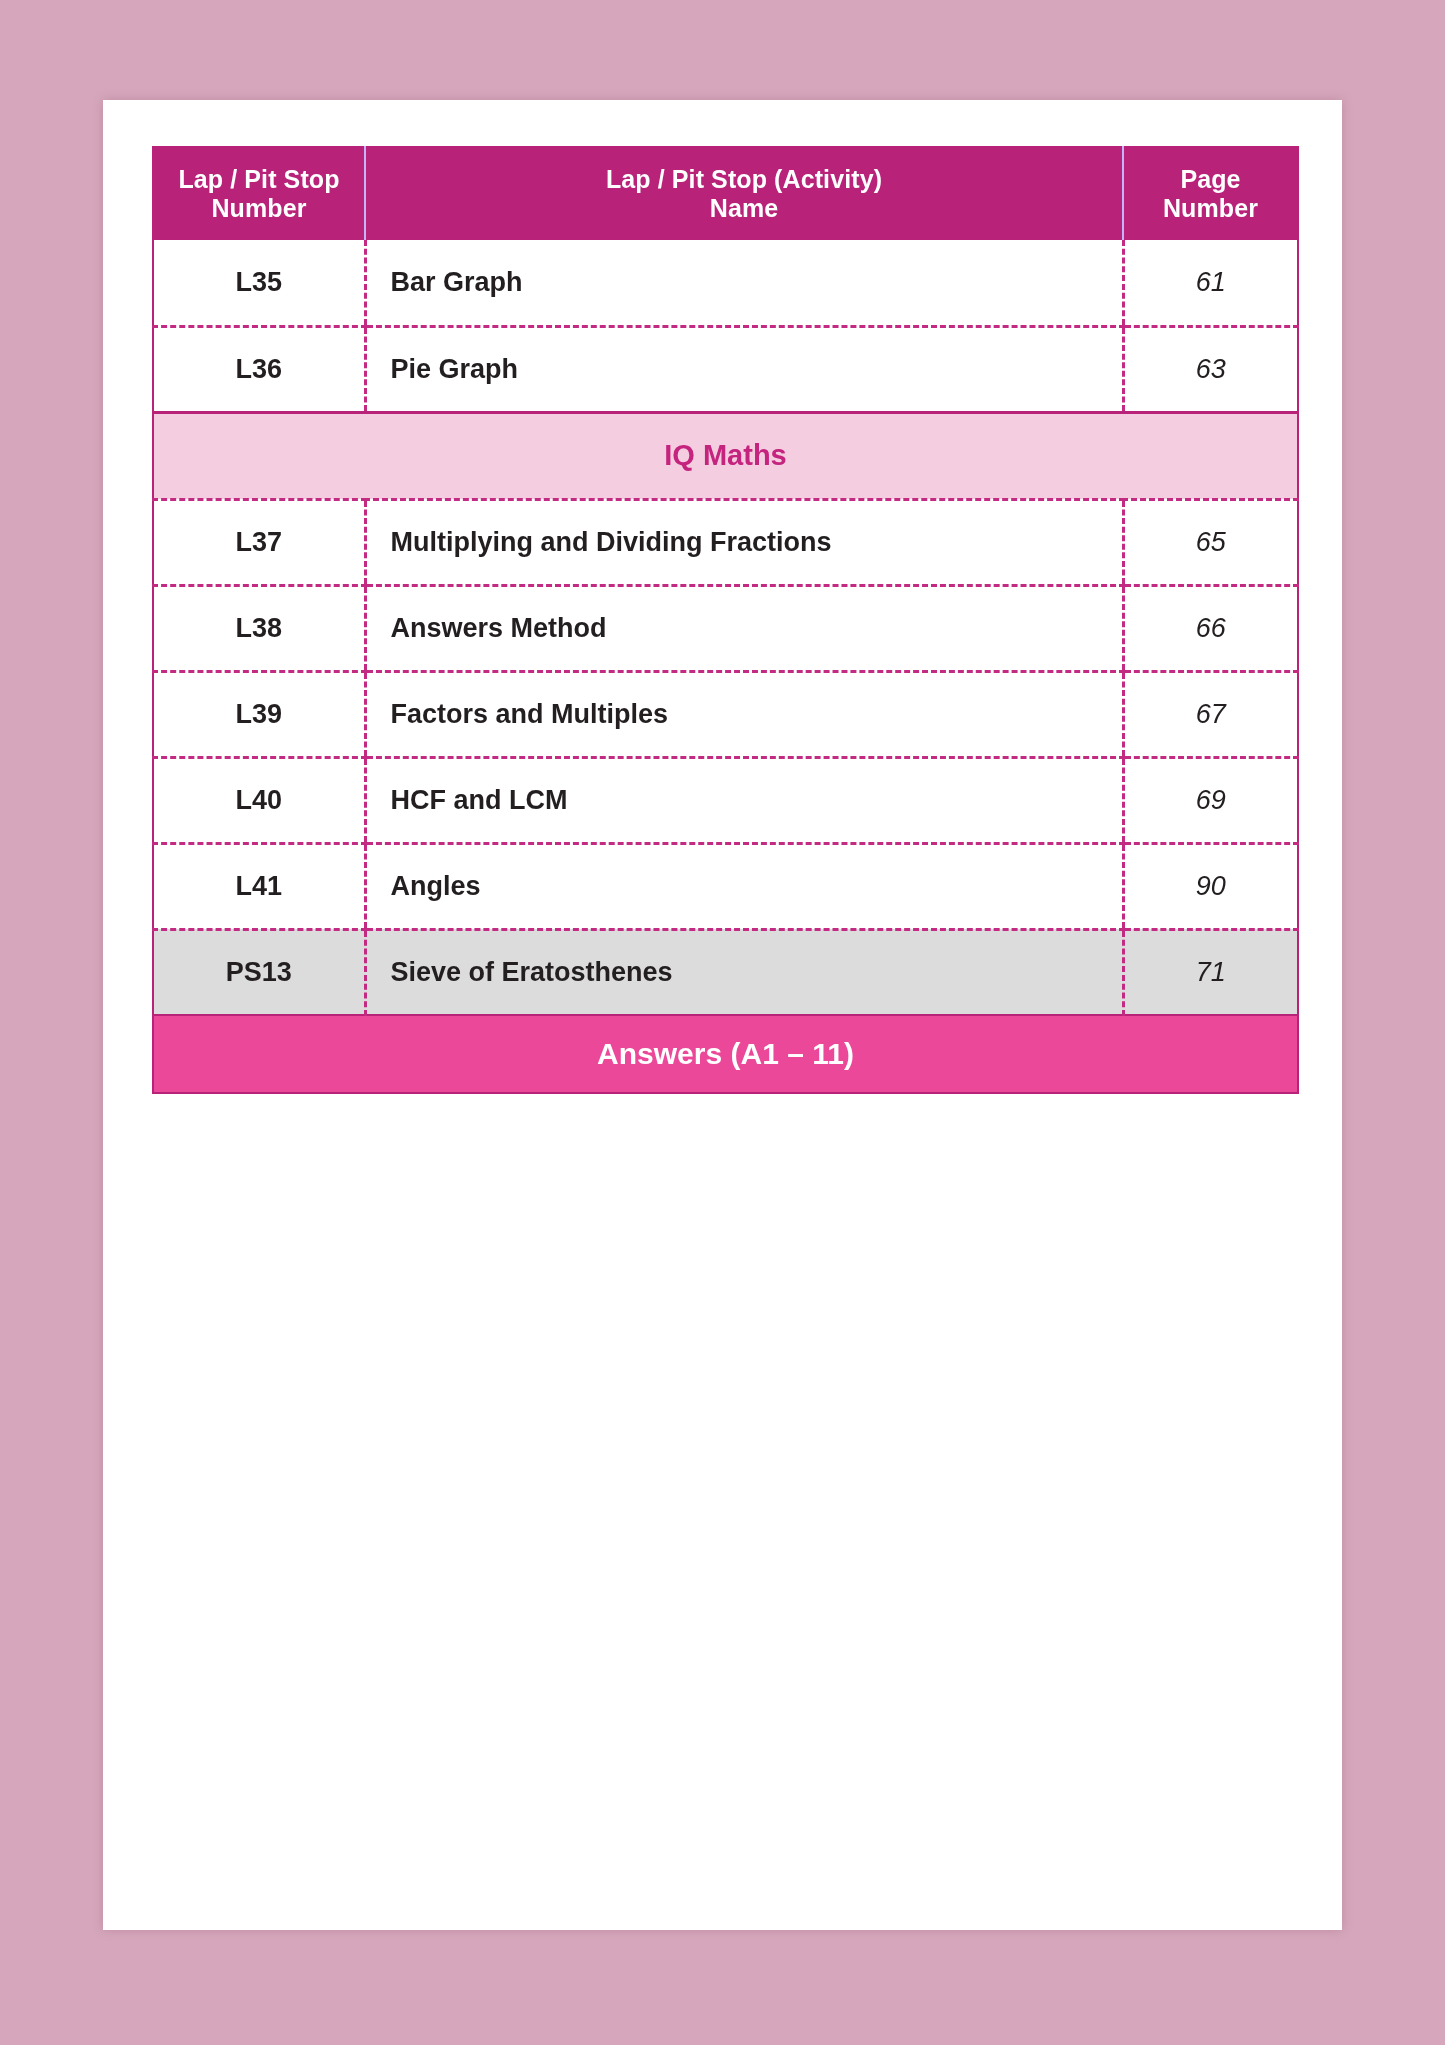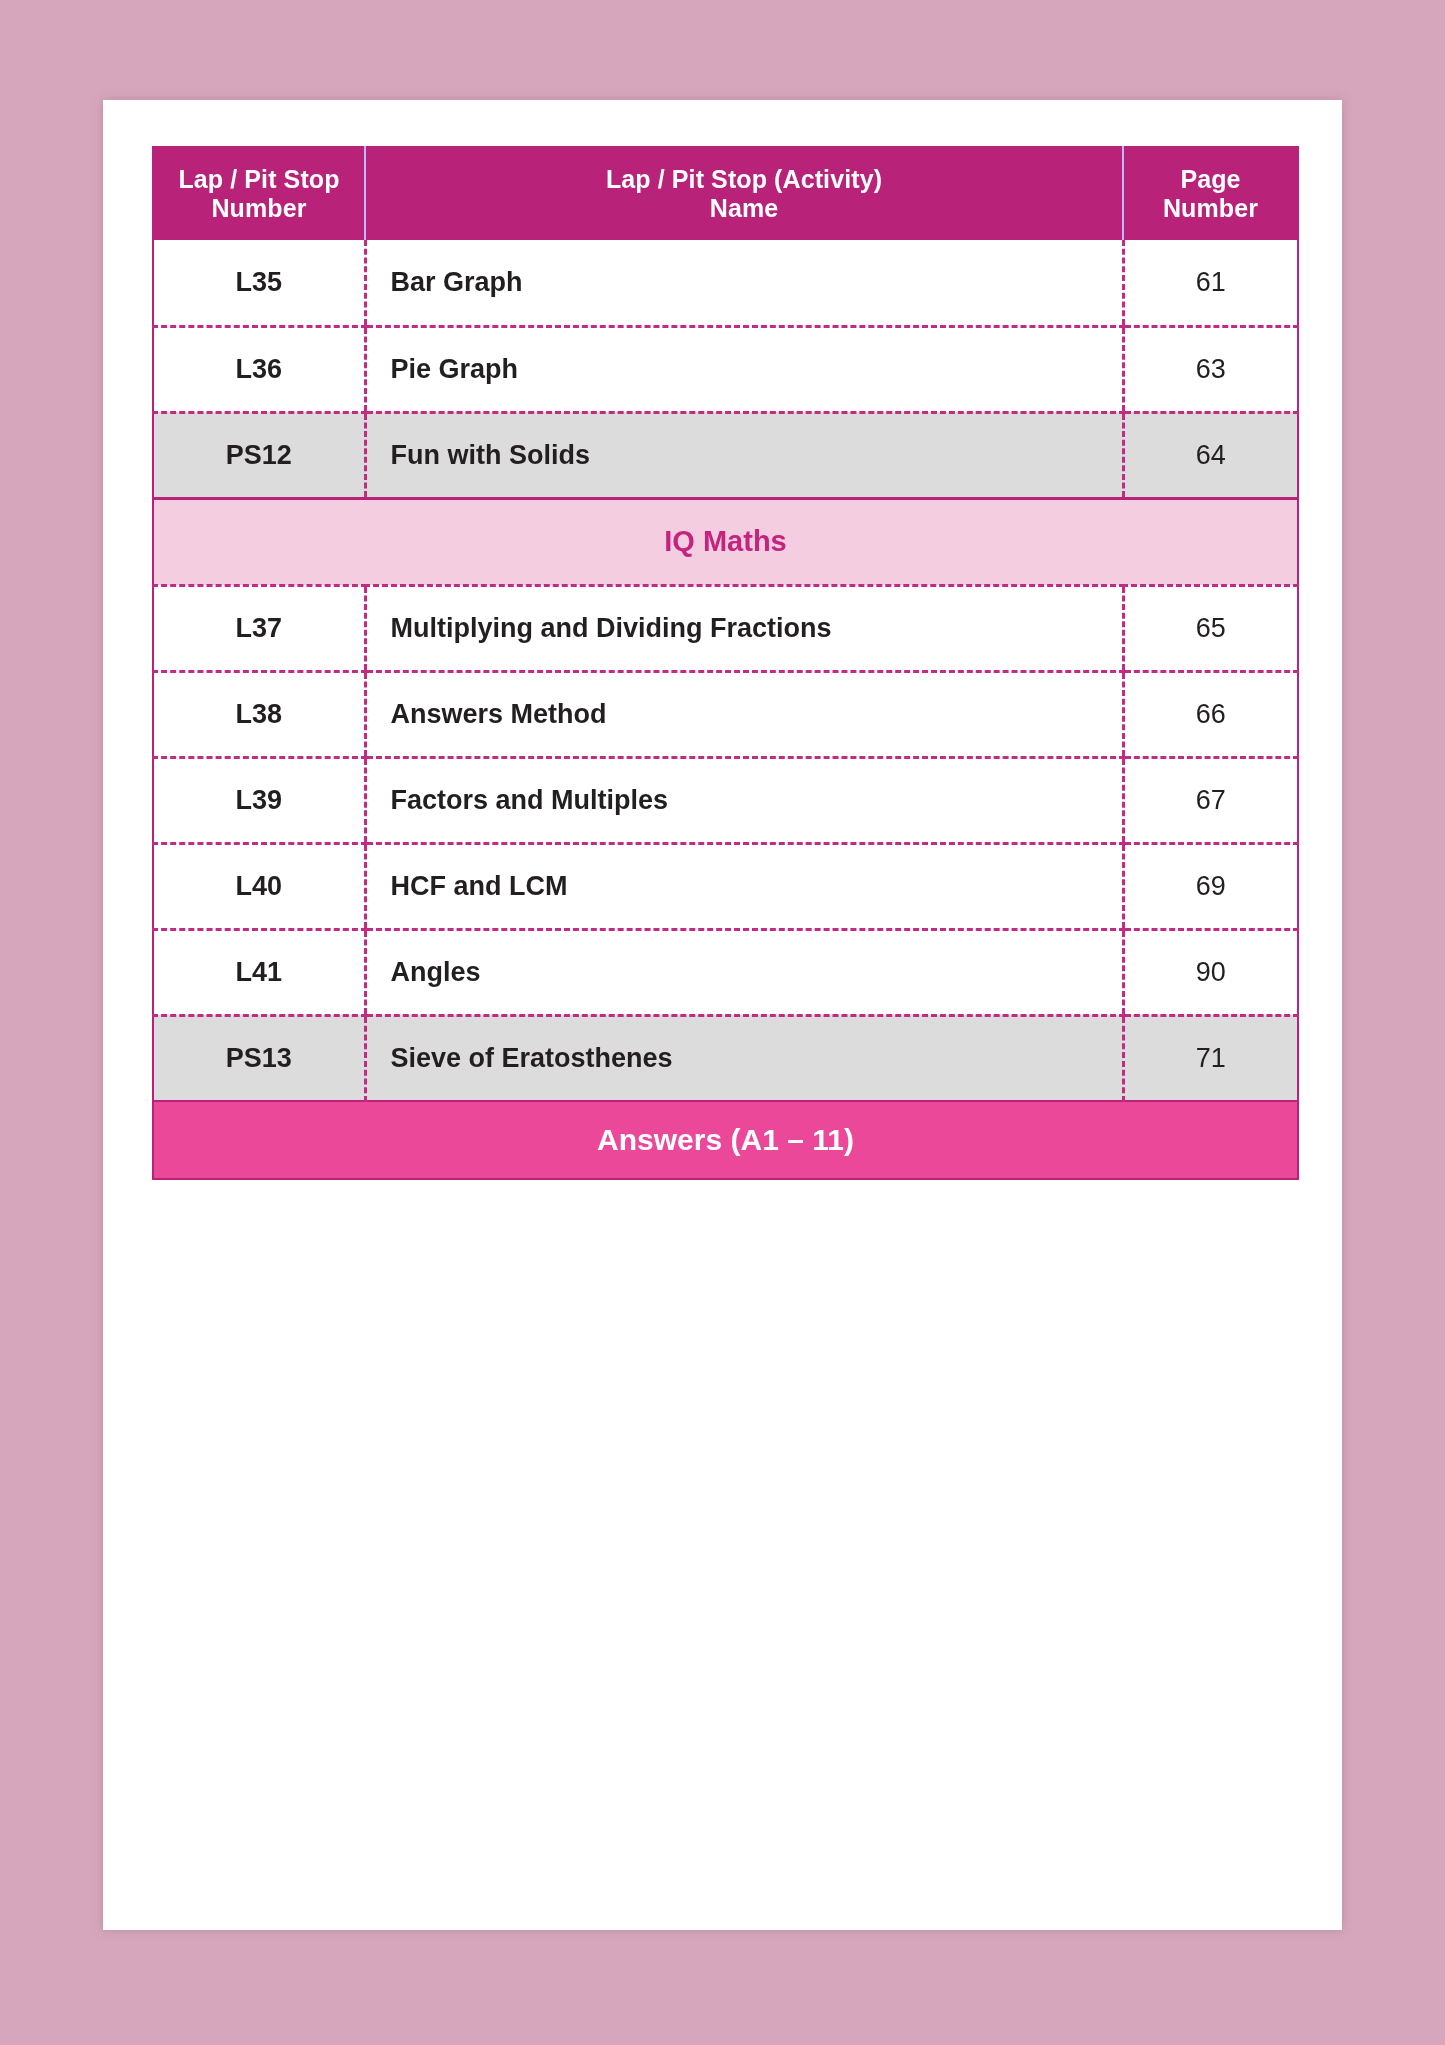--- a/index.html
+++ b/index.html
@@ -88,20 +88,21 @@
     color: #231f20;
     padding-left: 24px !important;
     border-left: 3px dashed #c32a81;
   }
   td.cell-page {
     text-align: center;
     font-size: 27px;
     font-weight: normal;
     color: #231f20;
     border-left: 3px dashed #c32a81;
+    font-style: italic;
   }
   tr.shaded td {
     background: #dcdcdc;
   }
 
   
   tr.section-row td {
     background: #f5cde1;
     color: #c4237e;
     font-weight: bold;
@@ -159,25 +160,20 @@
       <tr class="data-row">
         <td class="cell-num">L35</td>
         <td class="cell-name">Bar Graph</td>
         <td class="cell-page">61</td>
       </tr>
       <tr class="data-row">
         <td class="cell-num">L36</td>
         <td class="cell-name">Pie Graph</td>
         <td class="cell-page">63</td>
       </tr>
-      <tr class="data-row shaded last-of-block">
-        <td class="cell-num">PS12</td>
-        <td class="cell-name">Fun with Solids</td>
-        <td class="cell-page">64</td>
-      </tr>
 
       <tr class="section-row">
         <td colspan="3">IQ Maths</td>
       </tr>
 
       <tr class="data-row">
         <td class="cell-num">L37</td>
         <td class="cell-name">Multiplying and Dividing Fractions</td>
         <td class="cell-page">65</td>
       </tr>

